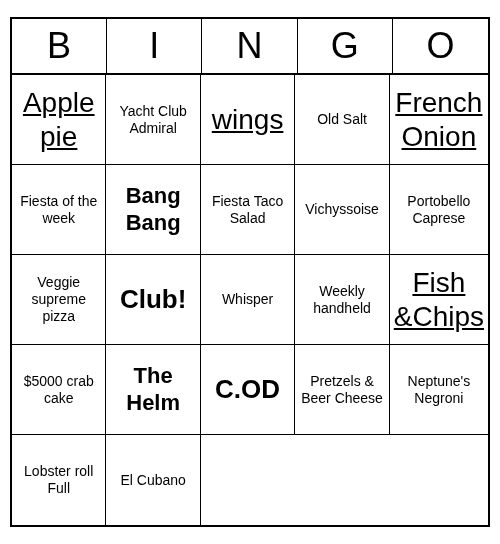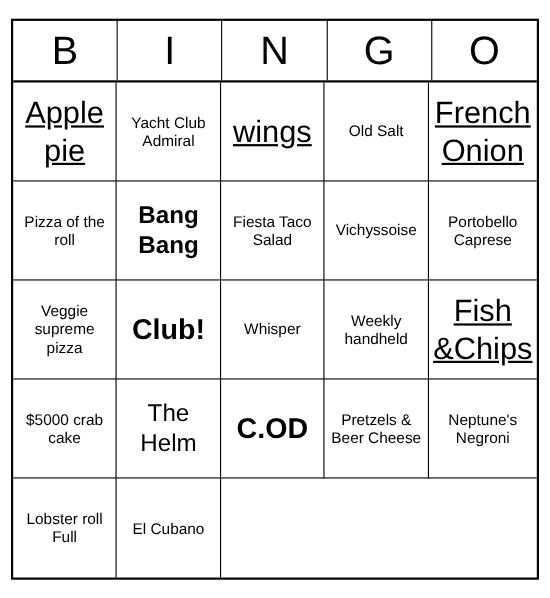--- a/index.html
+++ b/index.html
@@ -87,21 +87,21 @@
     }
 
     .bingo-cell.cod-text .cell-text {
       font-size: 26px;
       font-weight: bold;
       text-align: center;
     }
 
     .bingo-cell.the-helm-text .cell-text {
       font-size: 22px;
-      font-weight: normal;
+      font-weight: bold;
     }
   </style>
 </head>
 <body>
 
 <div class="bingo-card">
   <div class="bingo-header">
   <div class="bingo-header-cell">B</div>
       <div class="bingo-header-cell">I</div>
       <div class="bingo-header-cell">N</div>
@@ -118,21 +118,21 @@
       <div class="bingo-cell medium-text">
         <span class="cell-text">wings</span>
       </div>
       <div class="bingo-cell">
         <span class="cell-text">Old Salt</span>
       </div>
       <div class="bingo-cell medium-text">
         <span class="cell-text">French Onion</span>
       </div>
       <div class="bingo-cell">
-        <span class="cell-text">Pizza of the roll</span>
+        <span class="cell-text">Fiesta of the week</span>
       </div>
       <div class="bingo-cell large-text">
         <span class="cell-text">Bang Bang</span>
       </div>
       <div class="bingo-cell">
         <span class="cell-text">Fiesta Taco Salad</span>
       </div>
       <div class="bingo-cell">
         <span class="cell-text">Vichyssoise</span>
       </div>

